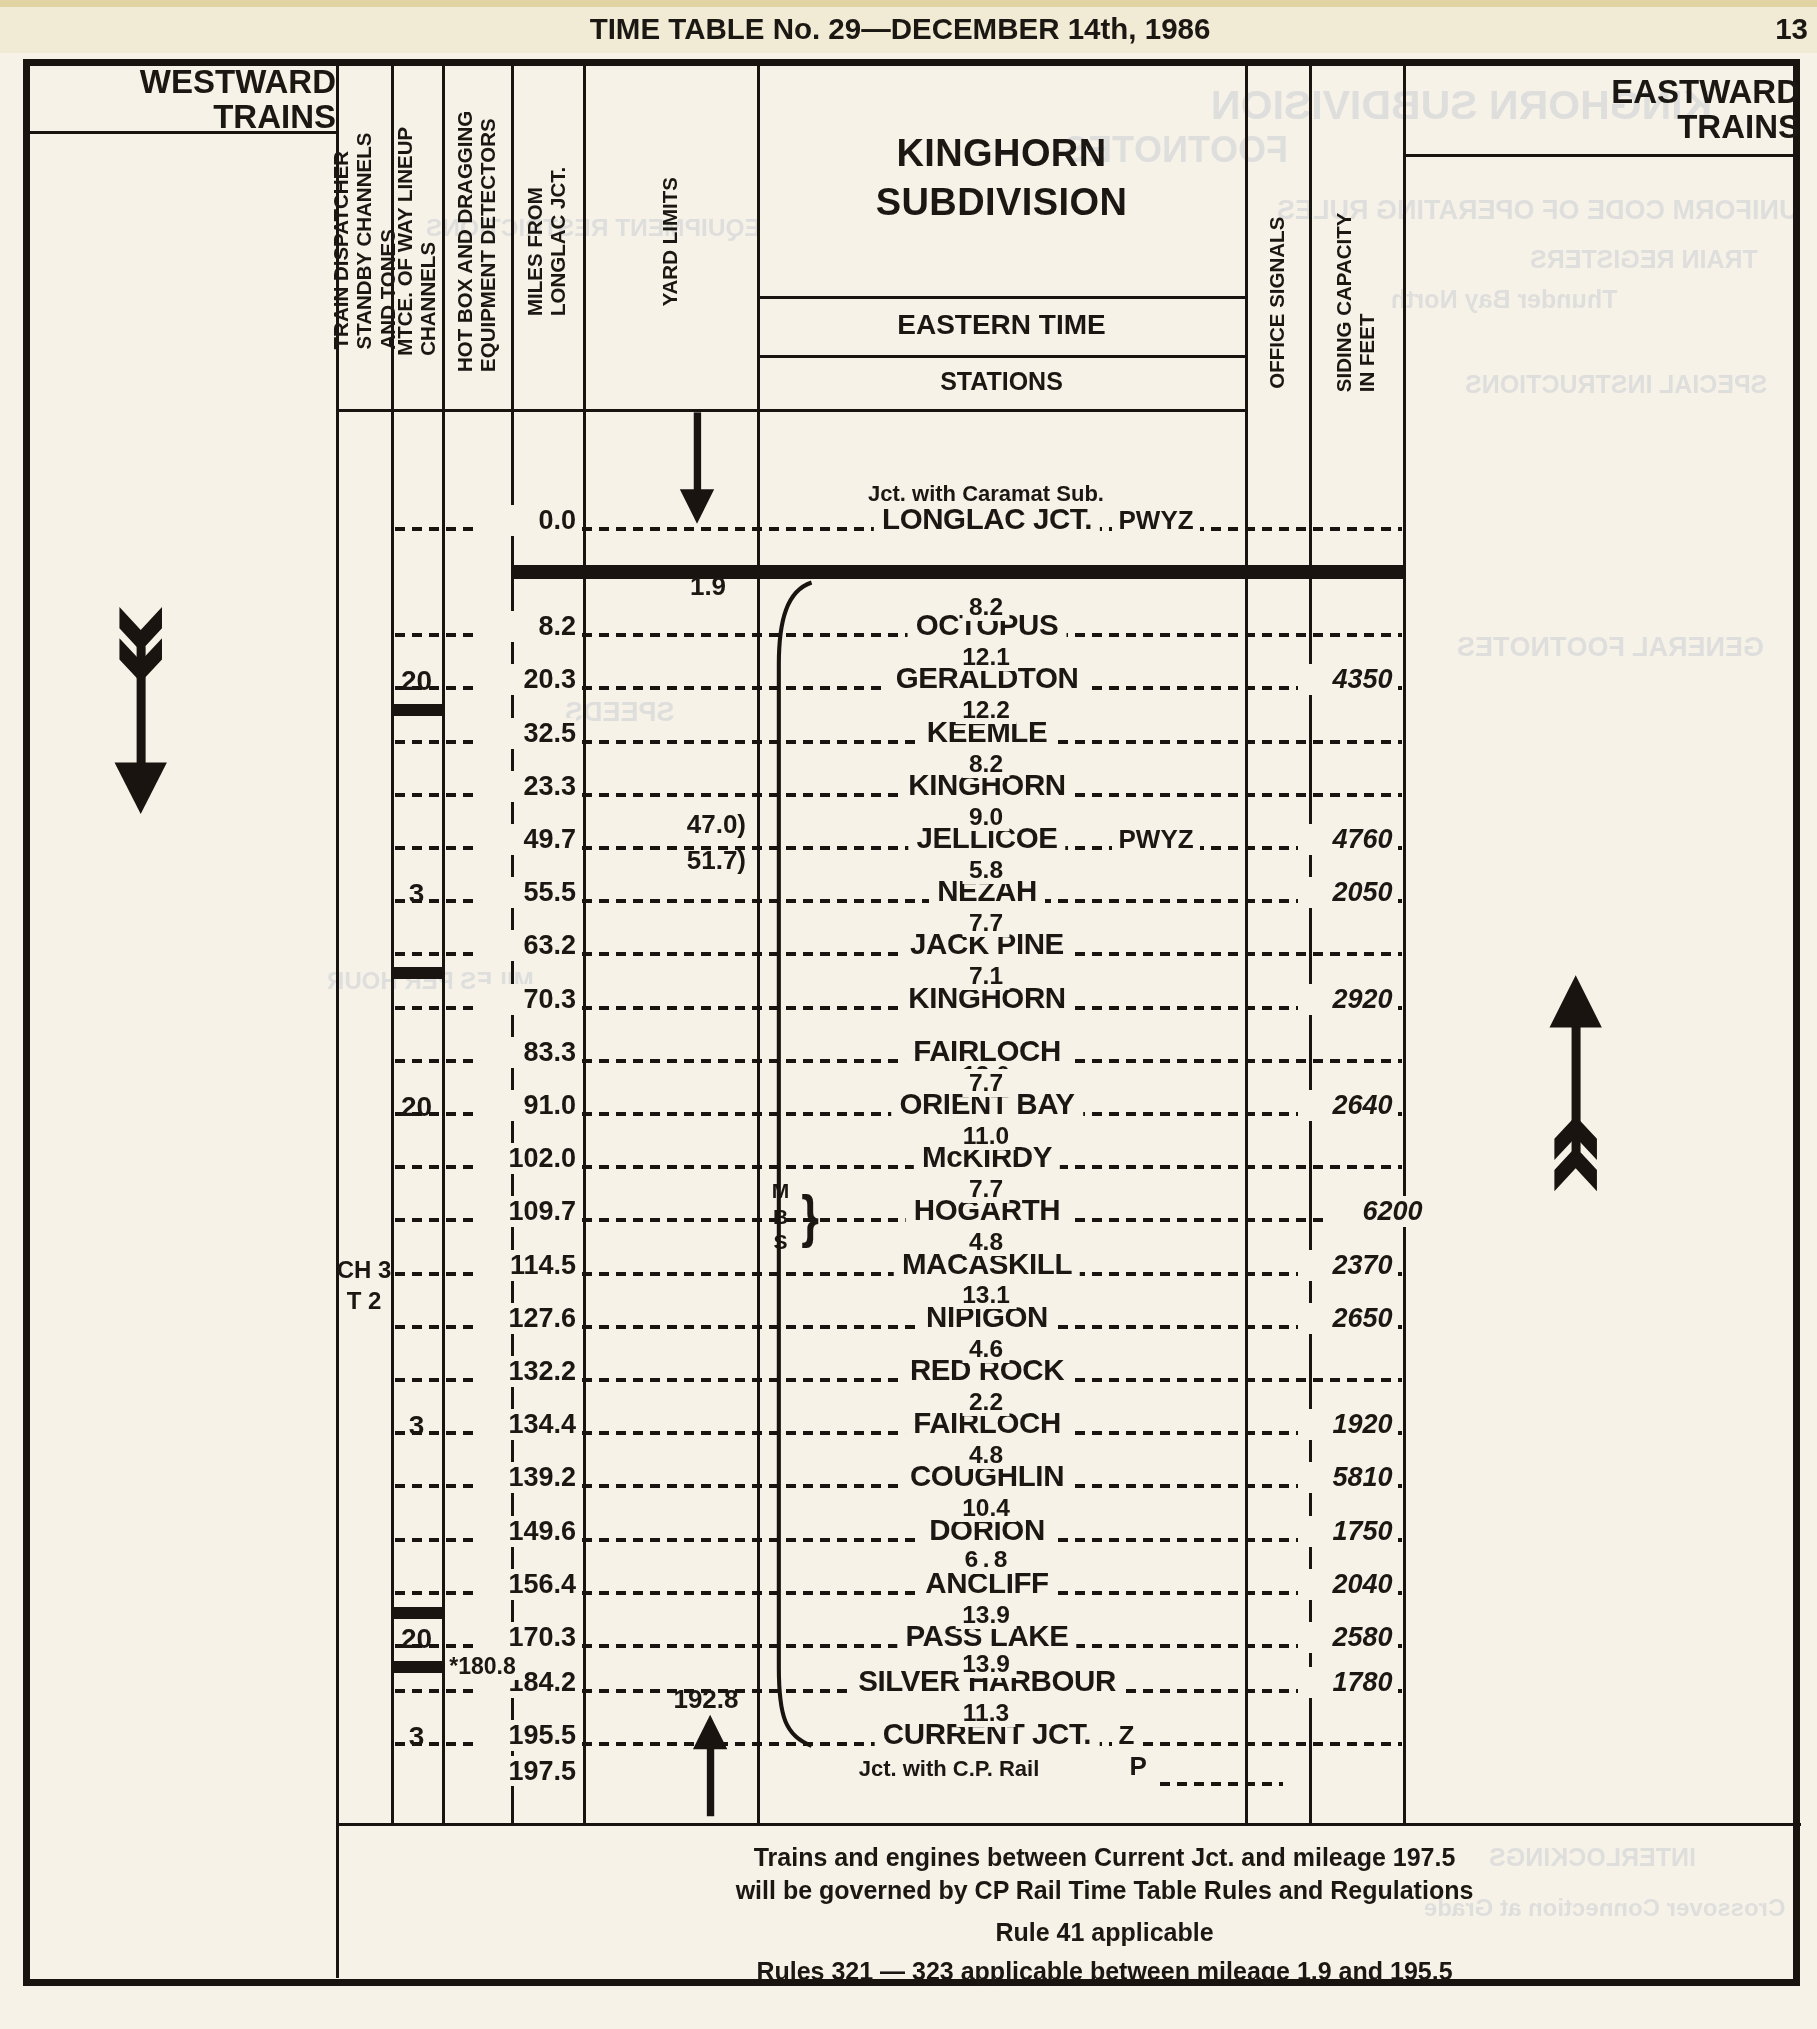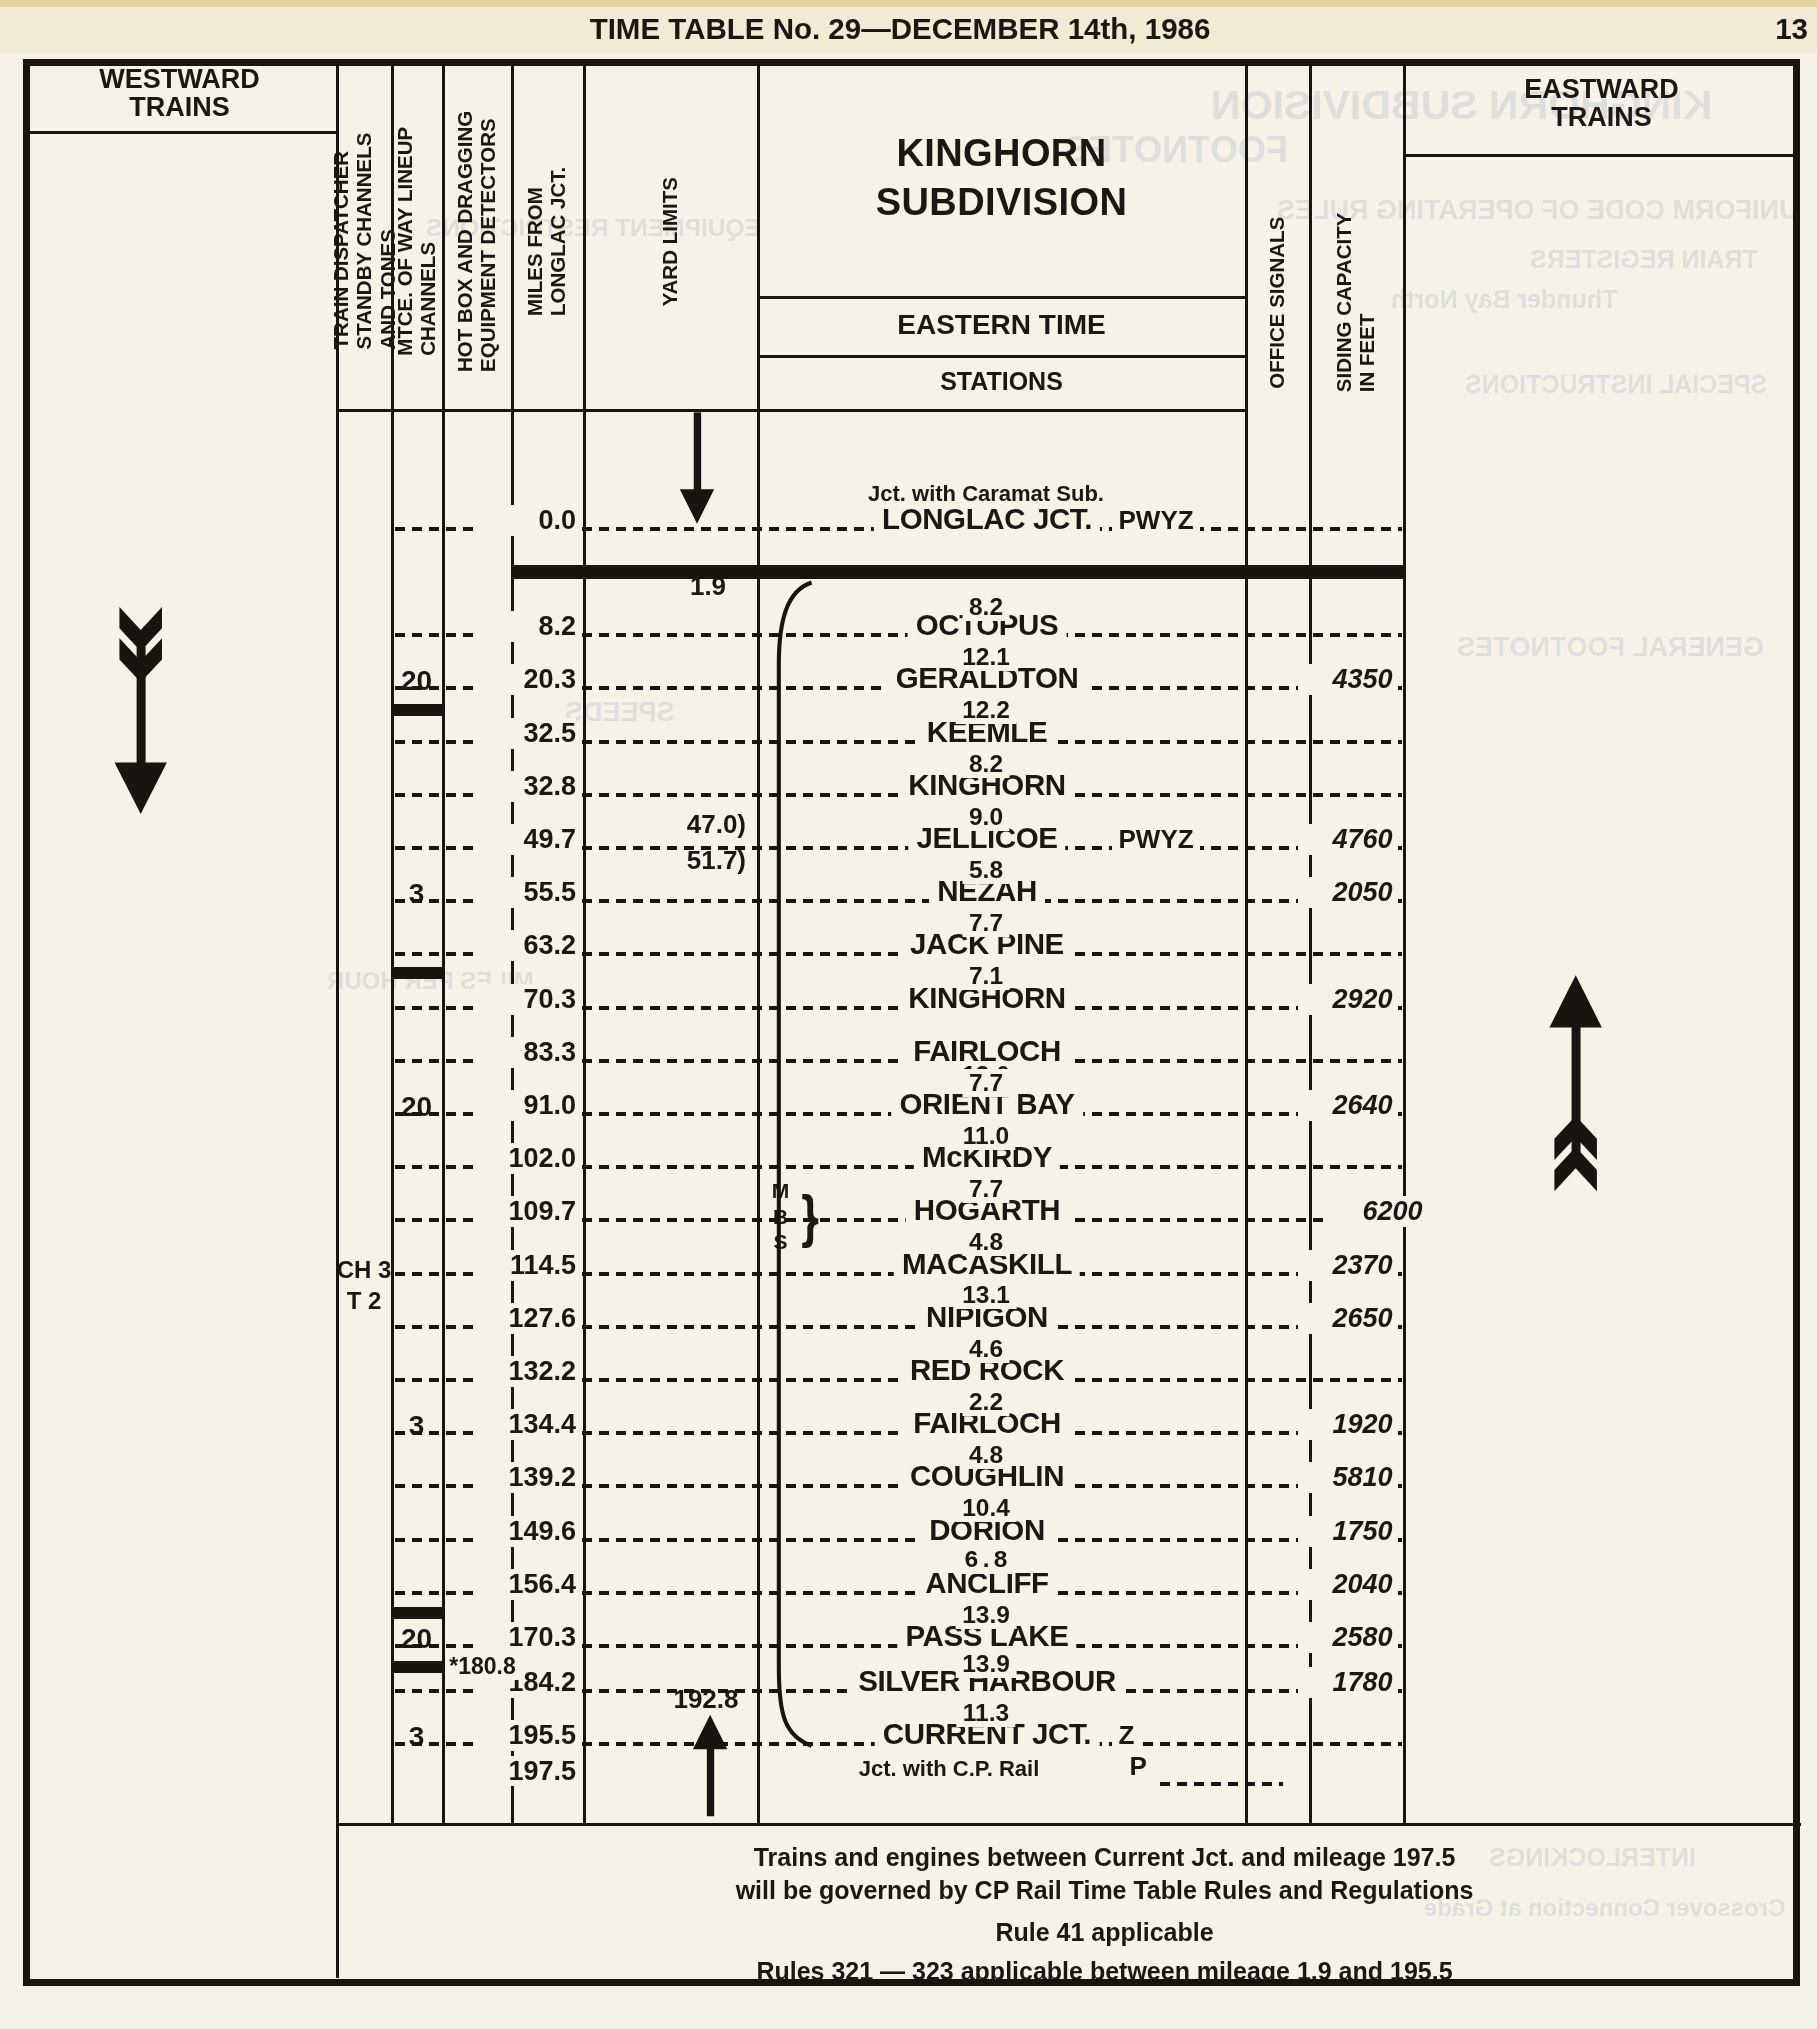--- a/index.html
+++ b/index.html
@@ -9,21 +9,21 @@
     font-family:"Liberation Sans", sans-serif;
     color:#1b1712;
   }
   .abs{position:absolute;}
   #canvas{position:absolute;left:0;top:0;width:1817px;height:2029px;}
   .topstrip1{left:0;top:0;width:1817px;height:7.4px;background:#e2d3a2;}
   .topstrip2{left:0;top:7.4px;width:1817px;height:46px;background:#f1ead5;}
   .pgtitle{left:0;top:11.5px;width:1800px;text-align:center;font-size:29.5px;font-weight:bold;letter-spacing:0px;}
   .pgnum{left:1751px;top:11.5px;width:57px;text-align:right;font-size:29.5px;font-weight:bold;}
   .line{position:absolute;background:#191410;}
-  .banner{font-size:27px;font-weight:bold;text-align:center;white-space:pre-line;line-height:1.05;}
+  .banner{font-size:33px;font-weight:bold;text-align:right;white-space:pre-line;line-height:1.05;}
   .vhead{position:absolute;display:flex;align-items:center;justify-content:center;overflow:visible;}
   .vhead span{display:block;transform:rotate(-90deg);white-space:pre;font-weight:bold;font-size:20.5px;line-height:1.14;text-align:left;}
   .subtitle{font-size:38px;font-weight:bold;text-align:center;white-space:pre-line;line-height:1.3;letter-spacing:0.4px;}
   .tz{font-size:28px;font-weight:bold;text-align:center;}
   .stlabel{font-size:25px;font-weight:bold;text-align:center;}
   .dash{position:absolute;height:4.1px;background:repeating-linear-gradient(90deg,#191410 0 9.8px,transparent 9.8px 17px);}
   .rowtext{position:absolute;bottom:-1.6px;background:#f6f2e8;font-weight:bold;white-space:nowrap;}
   .mile{font-size:27px;text-align:right;}
   .sname{font-size:29.5px;letter-spacing:-0.4px;padding:0 8.2px;}
   .office{font-size:26px;padding:0 6.5px;}
@@ -143,21 +143,21 @@
         <div class="rowtext sname" style="left: 651px; transform: translateX(-50%);">GERALDTON</div>
         <div class="rowtext siding" style="right: 6.5px; min-width: 90px;">4350</div>
       </div>
       <div class="abs" style="left: 336px; top: 709px; width: 1068px; height: 38px;">
         <div class="dash" style="left: 59px; right: 1.6px; bottom: 3.3px;"></div>
         <div class="rowtext mile" style="left: 139px; width: 101px;">32.5</div>
         <div class="rowtext sname" style="left: 651px; transform: translateX(-50%);">KEEMLE</div>
       </div>
       <div class="abs" style="left: 336px; top: 762px; width: 1068px; height: 38px;">
         <div class="dash" style="left: 59px; right: 1.6px; bottom: 3.3px;"></div>
-        <div class="rowtext mile" style="left: 139px; width: 101px;">32.8</div>
+        <div class="rowtext mile" style="left: 139px; width: 101px;">23.3</div>
         <div class="rowtext sname" style="left: 651px; transform: translateX(-50%);">KINGHORN</div>
       </div>
       <div class="abs" style="left: 336px; top: 815px; width: 1068px; height: 38px;">
         <div class="dash" style="left: 59px; right: 1.6px; bottom: 3.3px;"></div>
         <div class="rowtext mile" style="left: 139px; width: 101px;">49.7</div>
         <div class="rowtext sname" style="left: 651px; transform: translateX(-50%);">JELLICOE</div>
         <div class="rowtext office" style="left: 776px;">PWYZ</div>
         <div class="rowtext siding" style="right: 6.5px; min-width: 90px;">4760</div>
       </div>
       <div class="abs" style="left: 336px; top: 868px; width: 1068px; height: 38px;">

